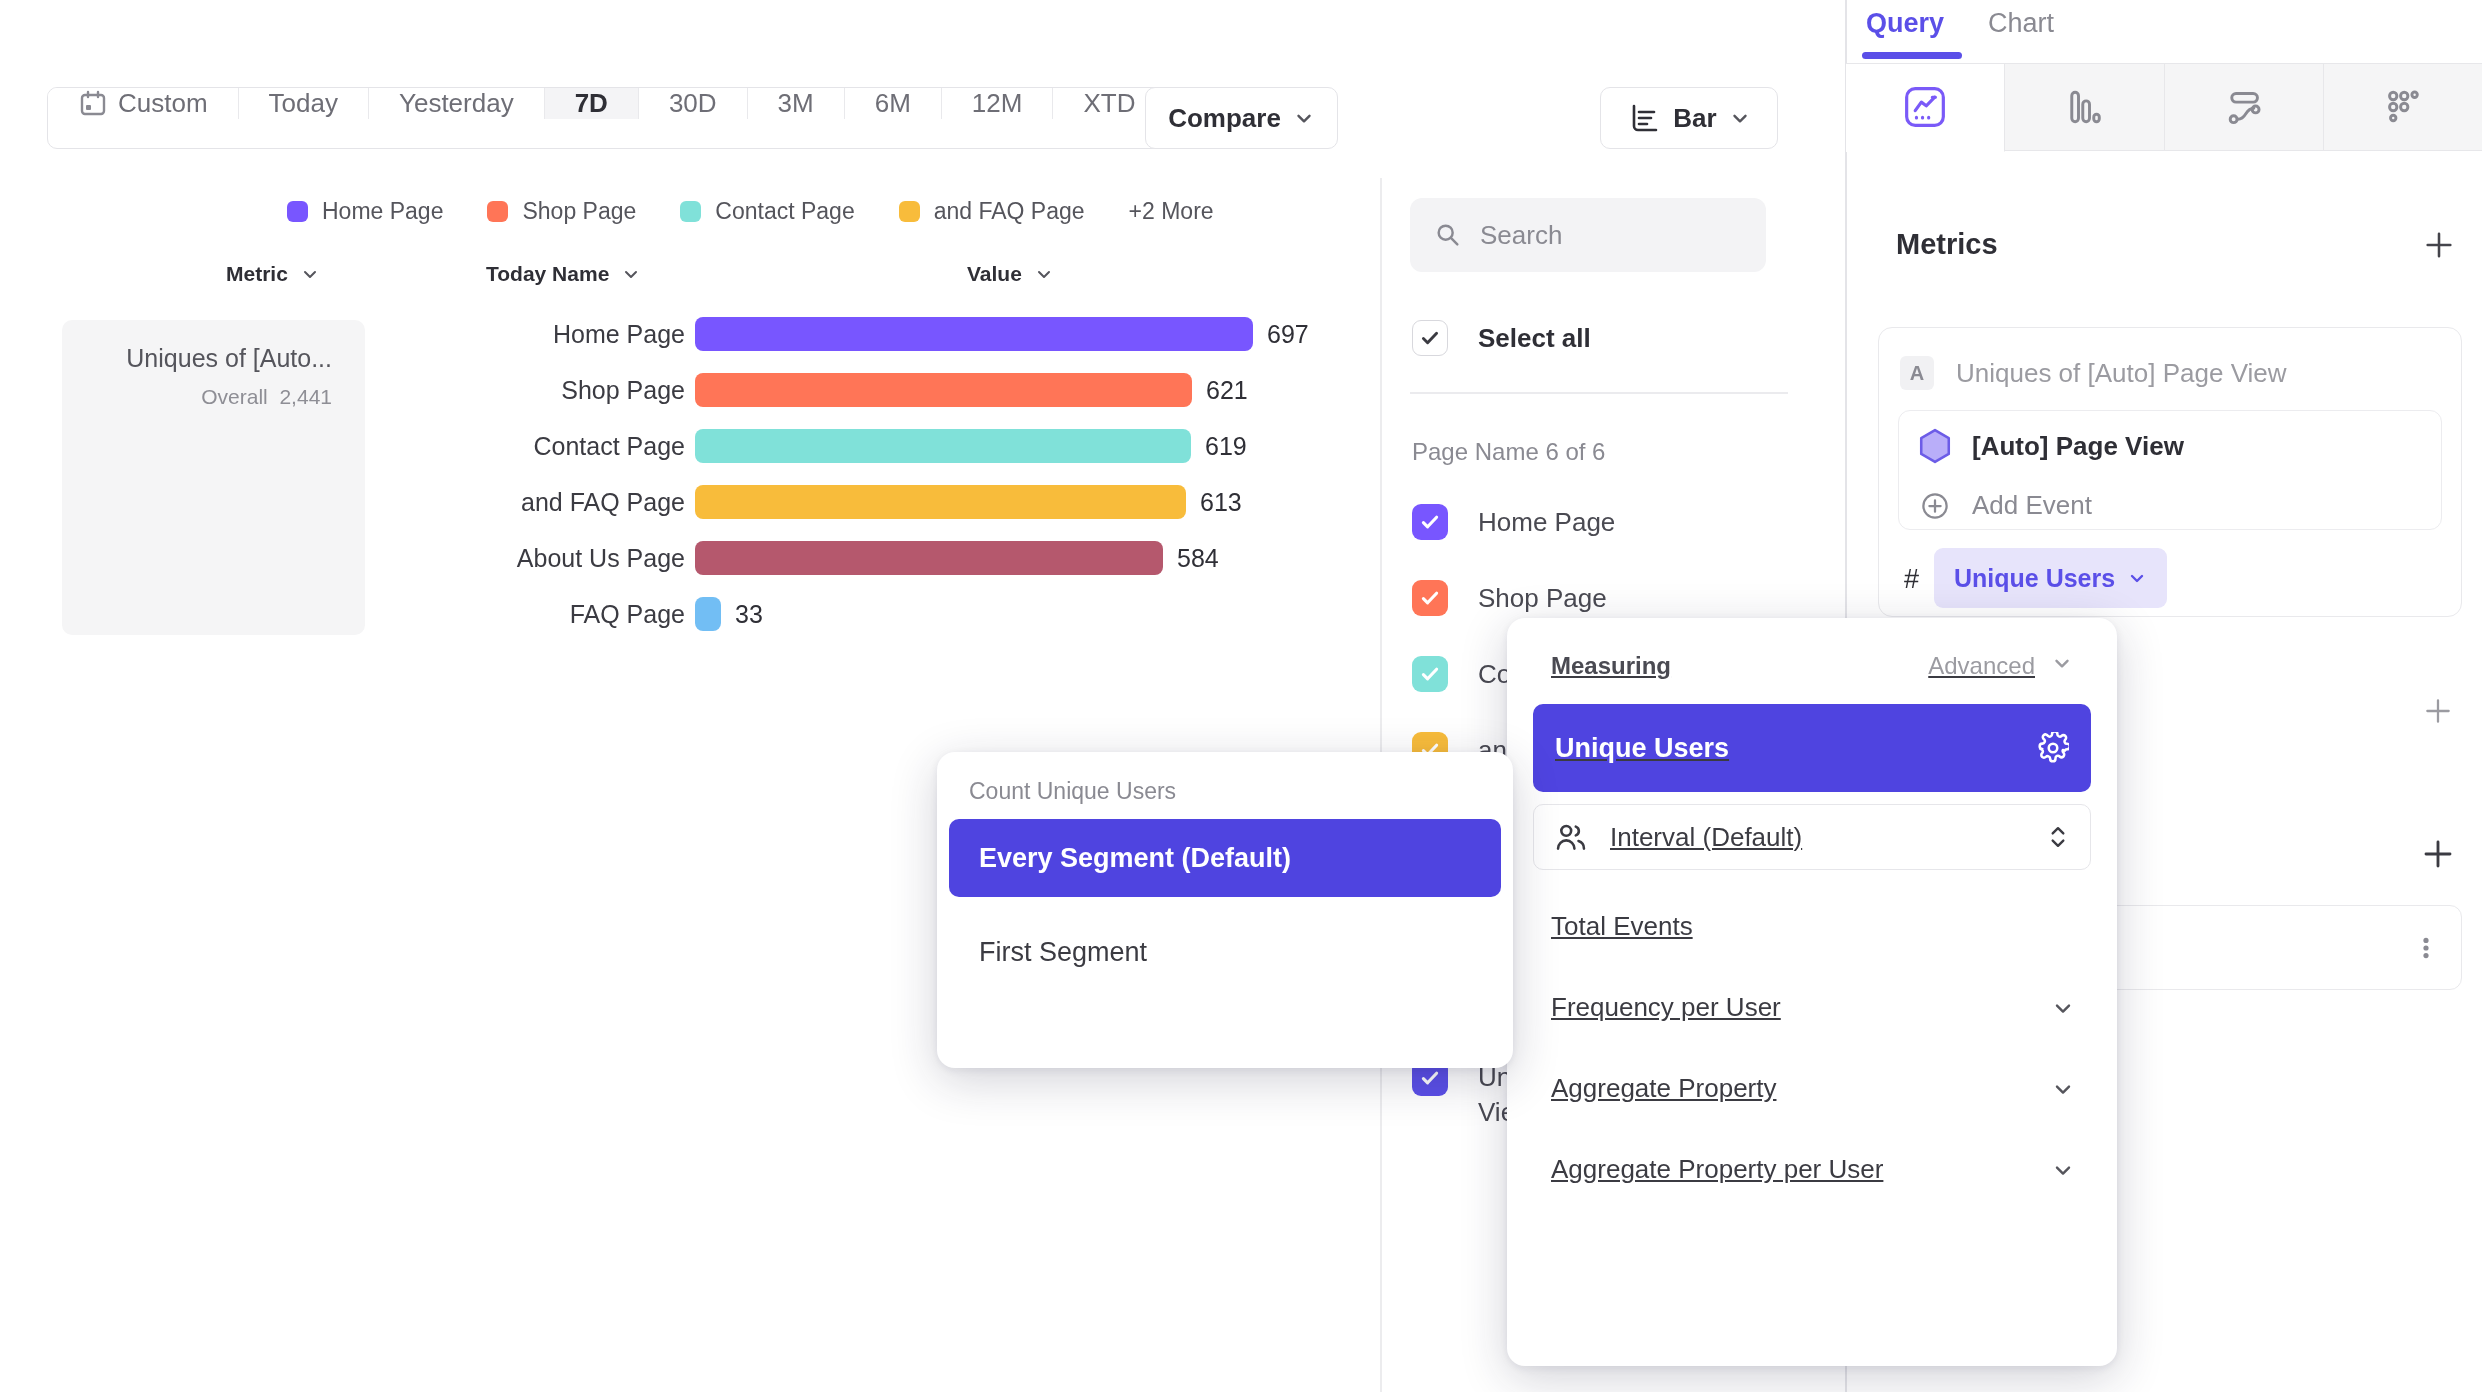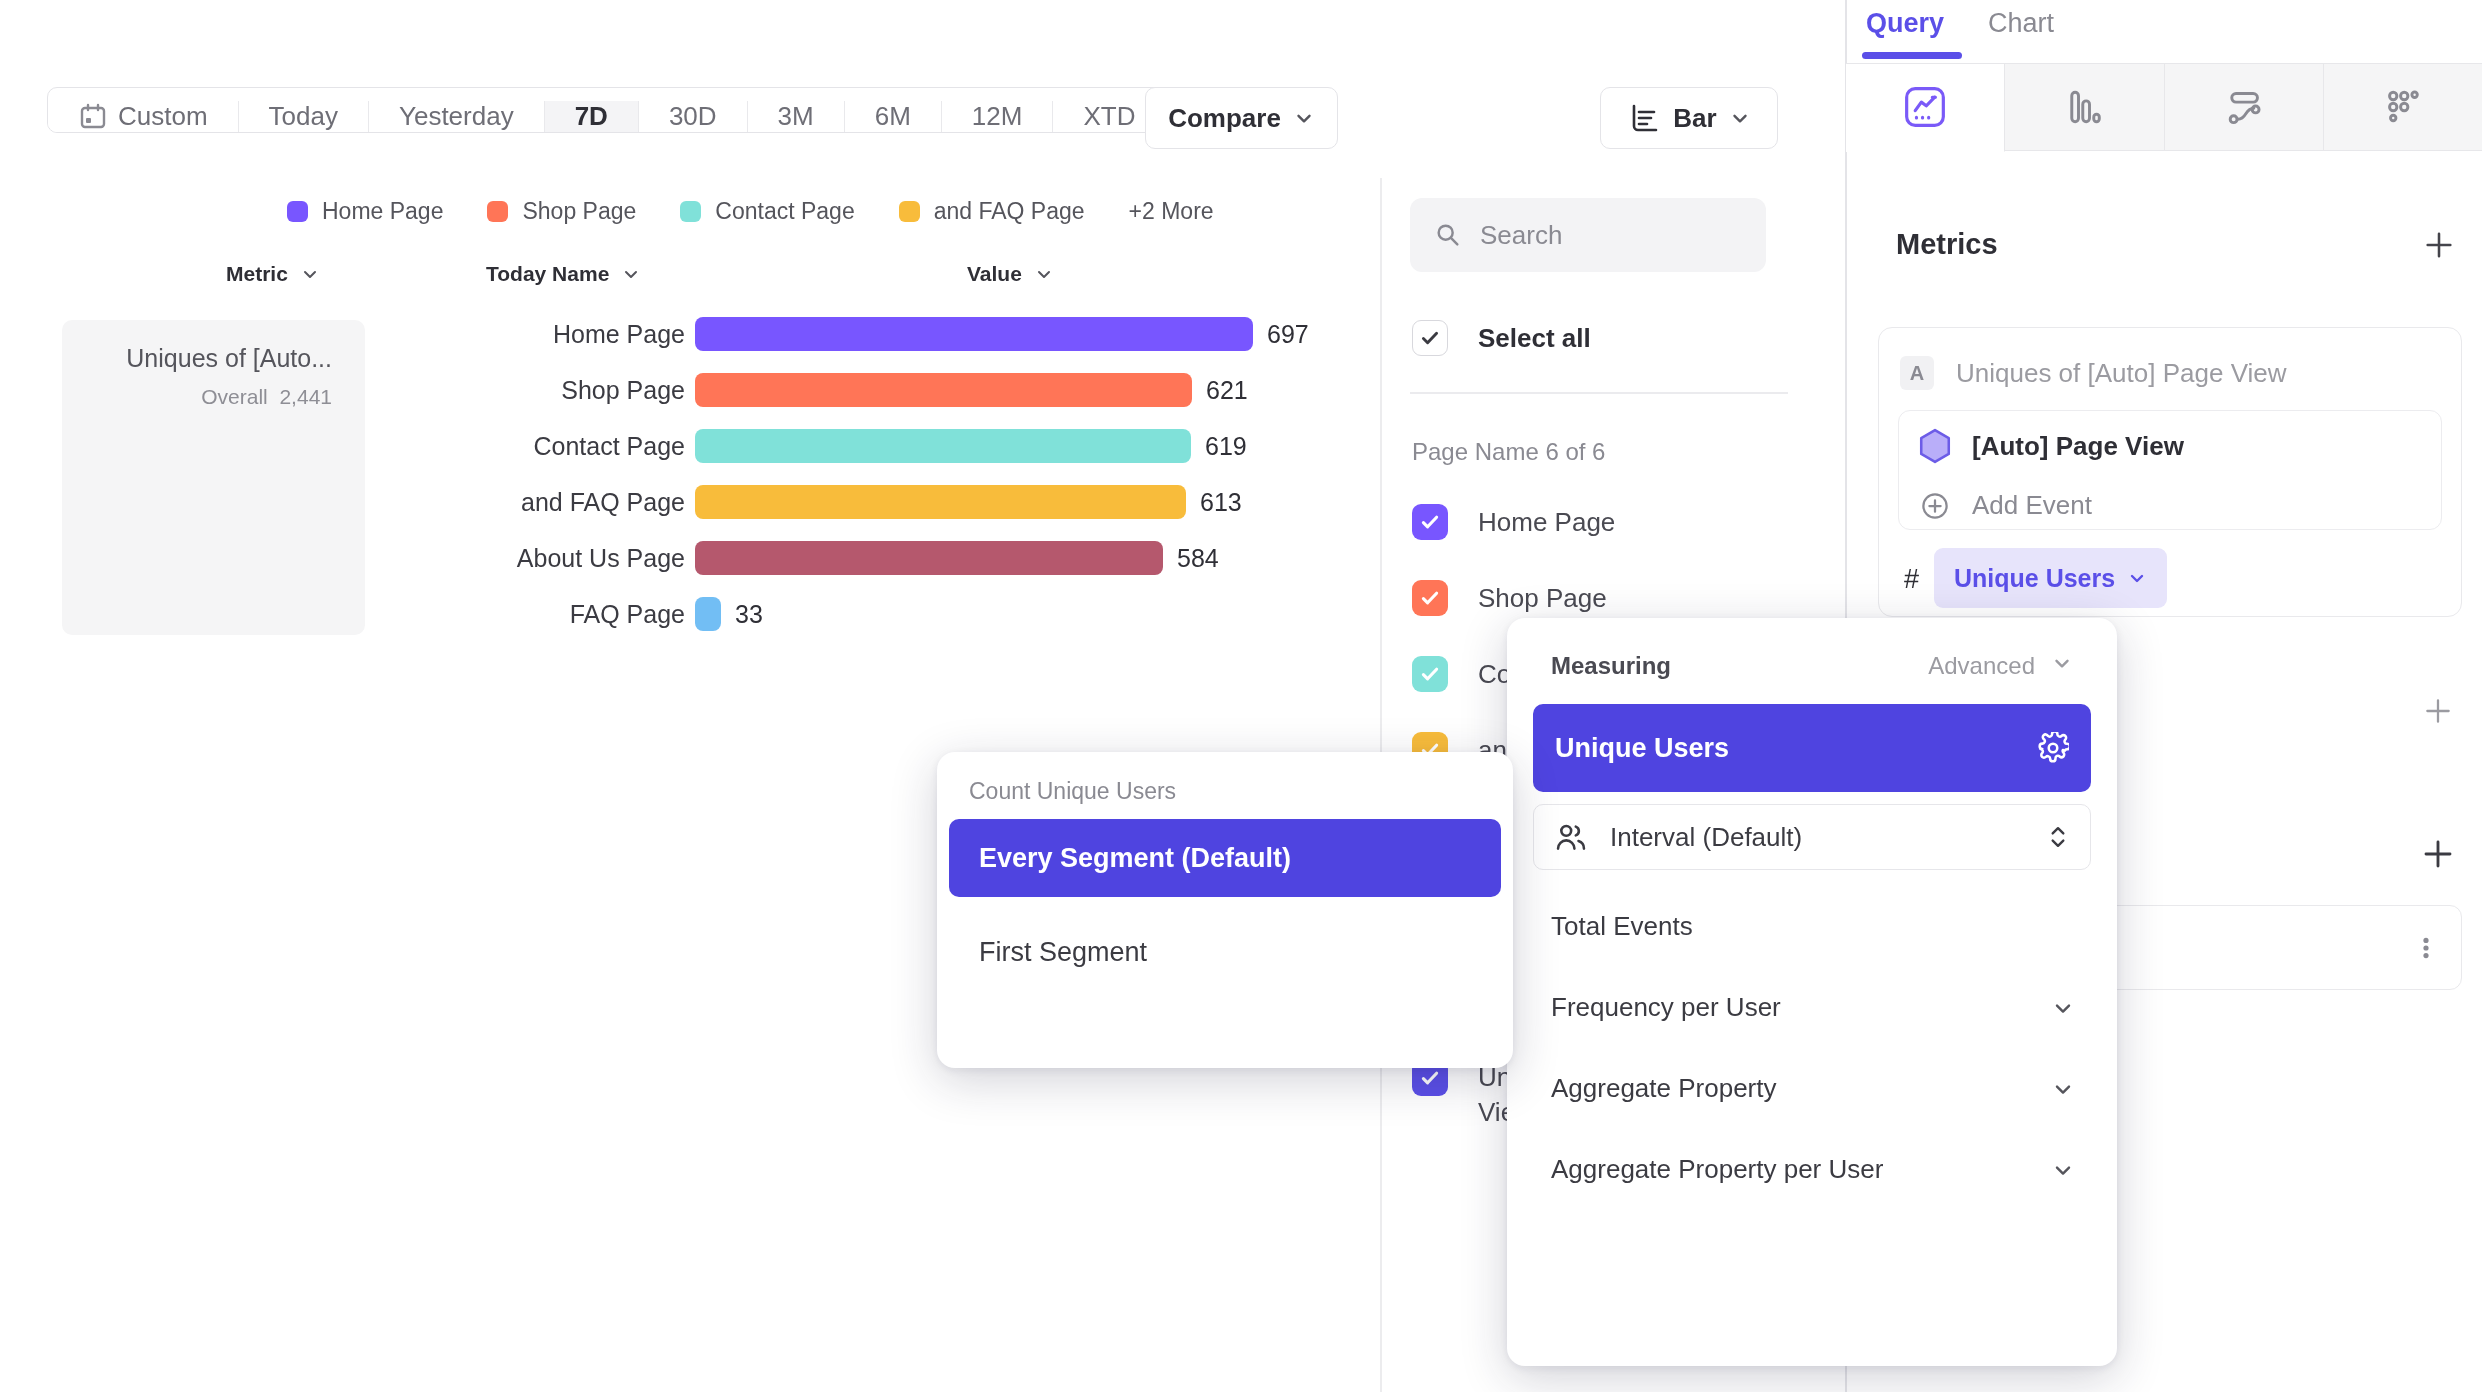--- a/index.html
+++ b/index.html
@@ -1,21 +1,21 @@
 <!DOCTYPE html>
 <html><head>
 <meta charset="utf-8">
 <style>
   * { margin:0; padding:0; box-sizing:border-box; }
   body { background:#fff; font-family:"Liberation Sans", sans-serif; color:#3B3B42; }
   .canvas { position:relative; width:2482px; height:1392px; background:#fff; overflow:hidden; }
   .abs { position:absolute; }
 
   
-  .range-group { left:47px; top:87px; height:46px; display:flex; align-items:flex-end;
+  .range-group { left:47px; top:87px; height:62px; display:flex; align-items:flex-start;
     border:1.5px solid #E4E4E8; border-radius:10px; overflow:hidden; background:#fff; }
   .range-btn { display:flex; align-items:center; justify-content:center; gap:10px;
     padding:0 30px; font-size:26px; color:#6E6E76; border-right:1.5px solid #E9E9EC;
     background:#fff; white-space:nowrap; cursor:pointer; }
   .range-btn:last-child { border-right:none; }
   .range-btn.active { background:#F4F4F6; color:#2F2F36; font-weight:bold; }
   .btn-white { height:62px; display:flex; align-items:center; justify-content:center; gap:12px;
     border:1.5px solid #E4E4E8; border-radius:10px; background:#fff;
     font-size:26px; font-weight:bold; color:#2F2F36; cursor:pointer; }
   .chev { color:#55555C; display:inline-flex; }
@@ -82,21 +82,21 @@
   .uu-pill { left:1934px; top:548px; height:60px; padding:0 20px; background:#E7E4FB;
     border-radius:9px; display:flex; align-items:center; gap:12px; font-size:25px;
     font-weight:bold; color:#5B4FE8; cursor:pointer; }
   .plus-icon { color:#55555C; cursor:pointer; }
   .hidden-card { left:1878px; top:905px; width:584px; height:85px;
     border:1.5px solid #E9E9EC; border-radius:12px; background:#fff;
     display:flex; align-items:center; justify-content:flex-end; padding-right:22px; }
 
   
   .popover { background:#fff; border-radius:18px; box-shadow:0 12px 48px rgba(30,30,60,.20), 0 2px 8px rgba(30,30,60,.08); }
-  .measure-pop { left:1507px; top:618px; width:610px; height:748px; z-index:20; padding:30px 26px; }
+  .measure-pop { left:1507px; top:618px; width:610px; height:748px; z-index:20; padding:30px 26px;text-decoration:underline; }
   .pop-header { display:flex; justify-content:space-between; align-items:center;
     padding:4px 18px 24px 18px; }
   .pop-title { font-size:24px; font-weight:bold; color:#4A4A52; }
   .advanced { display:flex; align-items:flex-start; gap:16px; font-size:24px; color:#9B9BA1; cursor:pointer; }
   .sel-btn { background:#4F44E0; border-radius:10px; color:#fff; display:flex;
     align-items:center; justify-content:space-between; padding:0 22px; cursor:pointer; }
   .uu-sel { height:88px; font-size:27px; font-weight:bold; }
   .opt-box { height:66px; border:1.5px solid #E6E6EA; border-radius:10px; display:flex;
     align-items:center; gap:22px; padding:0 20px; margin-top:12px; font-size:26px;
     color:#3B3B42; cursor:pointer; justify-content:space-between; }

